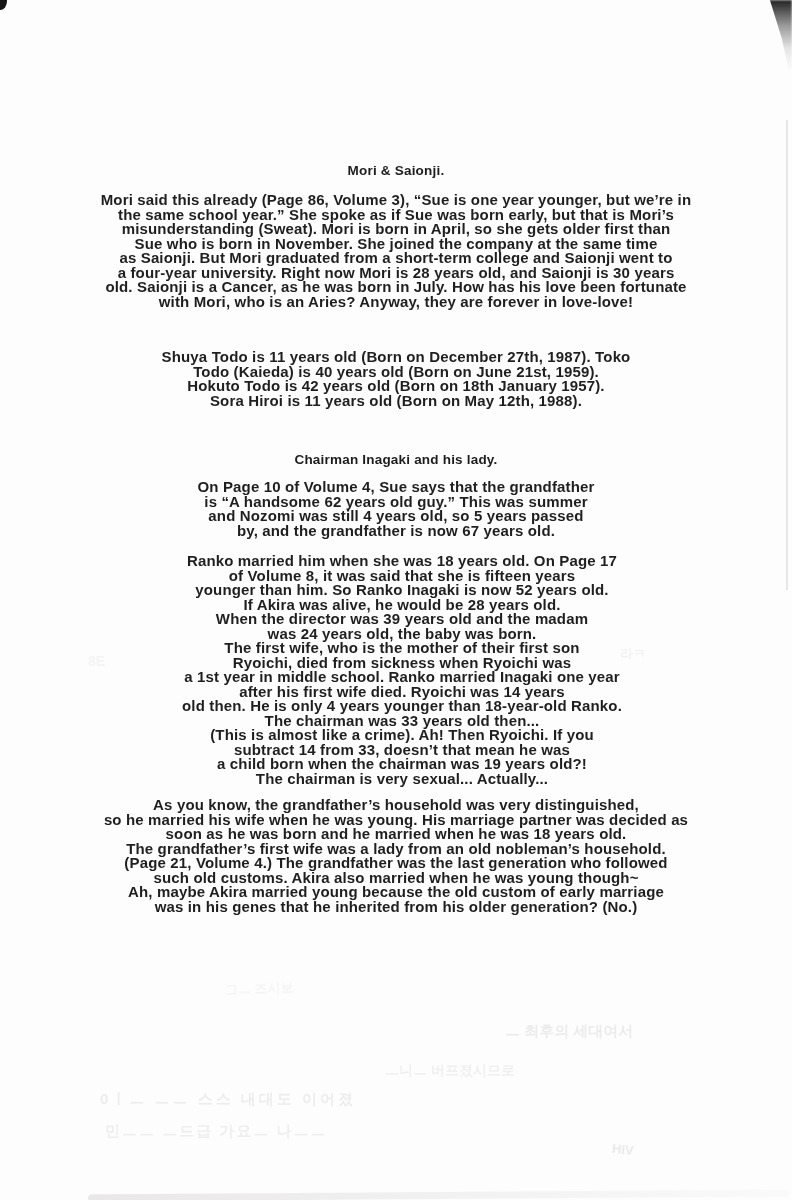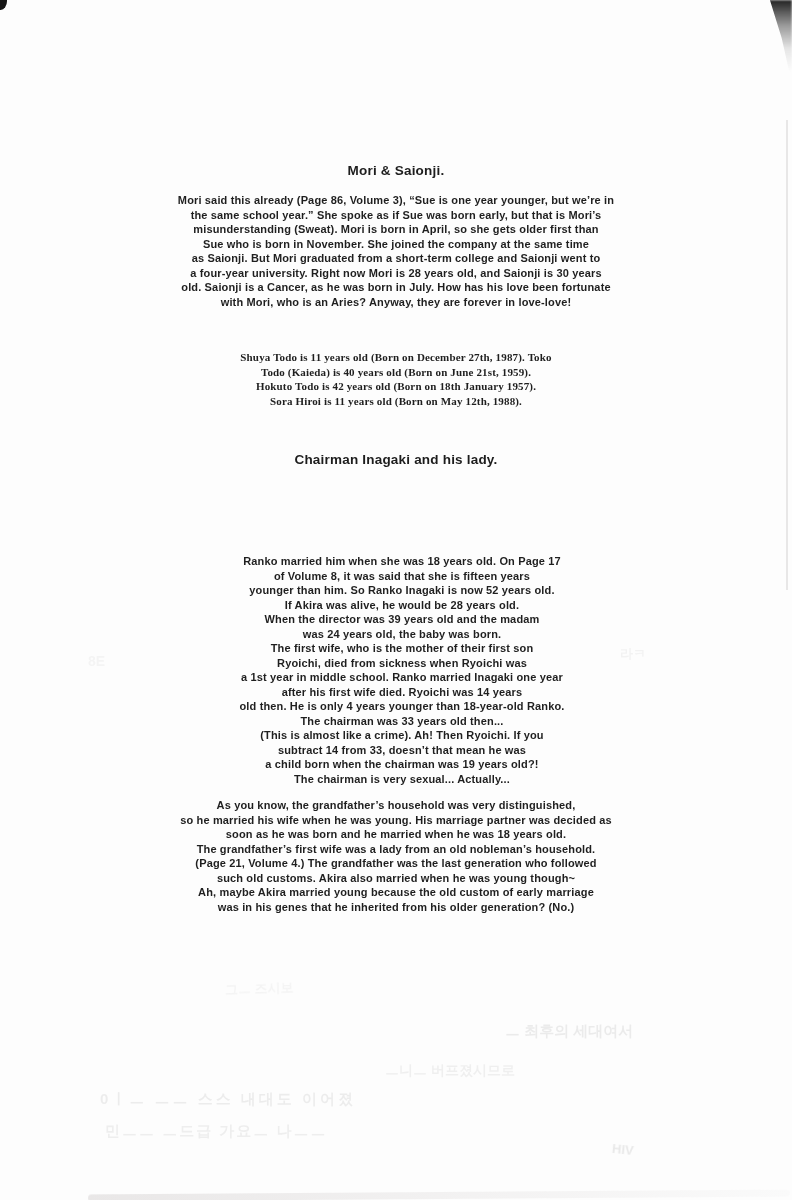--- a/index.html
+++ b/index.html
@@ -28,29 +28,29 @@
     letter-spacing: 0.2px;
     color: #1d1d1d;
   }
   .doc-para {
     position: absolute;
     left: 0;
     right: 0;
     margin: 0;
     text-align: center;
     white-space: pre;
-    font-size: 11px;
+    font-size: 15px;
     line-height: 14.5px;
     font-weight: 700;
     letter-spacing: 0.15px;
     color: #1f1f1f;
   }
   #heading-mori      { top: 163px; }
   #para-mori         { top: 193px; }
-  #para-todo-ages    { top: 350px; font-family: Liberation Serif, serif; }
+  #para-todo-ages    { top: 350px; }
   #heading-chairman  { top: 452px; text-align: center; }
   #para-grandfather  { top: 480px; }
   #para-ranko        { top: 554px; padding-left: 12px; }
   #para-household    { top: 798px; }
 
   
   .ghost {
     position: absolute;
     font-weight: 700;
     color: #6f6f6f;
@@ -118,20 +118,24 @@
 old. Saionji is a Cancer, as he was born in July. How has his love been fortunate
 with Mori, who is an Aries? Anyway, they are forever in love-love!</p>
 
   <p class="doc-para" id="para-todo-ages">Shuya Todo is 11 years old (Born on December 27th, 1987). Toko
 Todo (Kaieda) is 40 years old (Born on June 21st, 1959).
 Hokuto Todo is 42 years old (Born on 18th January 1957).
 Sora Hiroi is 11 years old (Born on May 12th, 1988).</p>
 
   <h2 class="doc-heading" id="heading-chairman">Chairman Inagaki and his lady.</h2>
 
+  <p class="doc-para" id="para-grandfather">On Page 10 of Volume 4, Sue says that the grandfather
+is “A handsome 62 years old guy.” This was summer
+and Nozomi was still 4 years old, so 5 years passed
+by, and the grandfather is now 67 years old.</p>
 
   <p class="doc-para" id="para-ranko">Ranko married him when she was 18 years old. On Page 17
 of Volume 8, it was said that she is fifteen years
 younger than him. So Ranko Inagaki is now 52 years old.
 If Akira was alive, he would be 28 years old.
 When the director was 39 years old and the madam
 was 24 years old, the baby was born.
 The first wife, who is the mother of their first son
 Ryoichi, died from sickness when Ryoichi was
 a 1st year in middle school. Ranko married Inagaki one year

